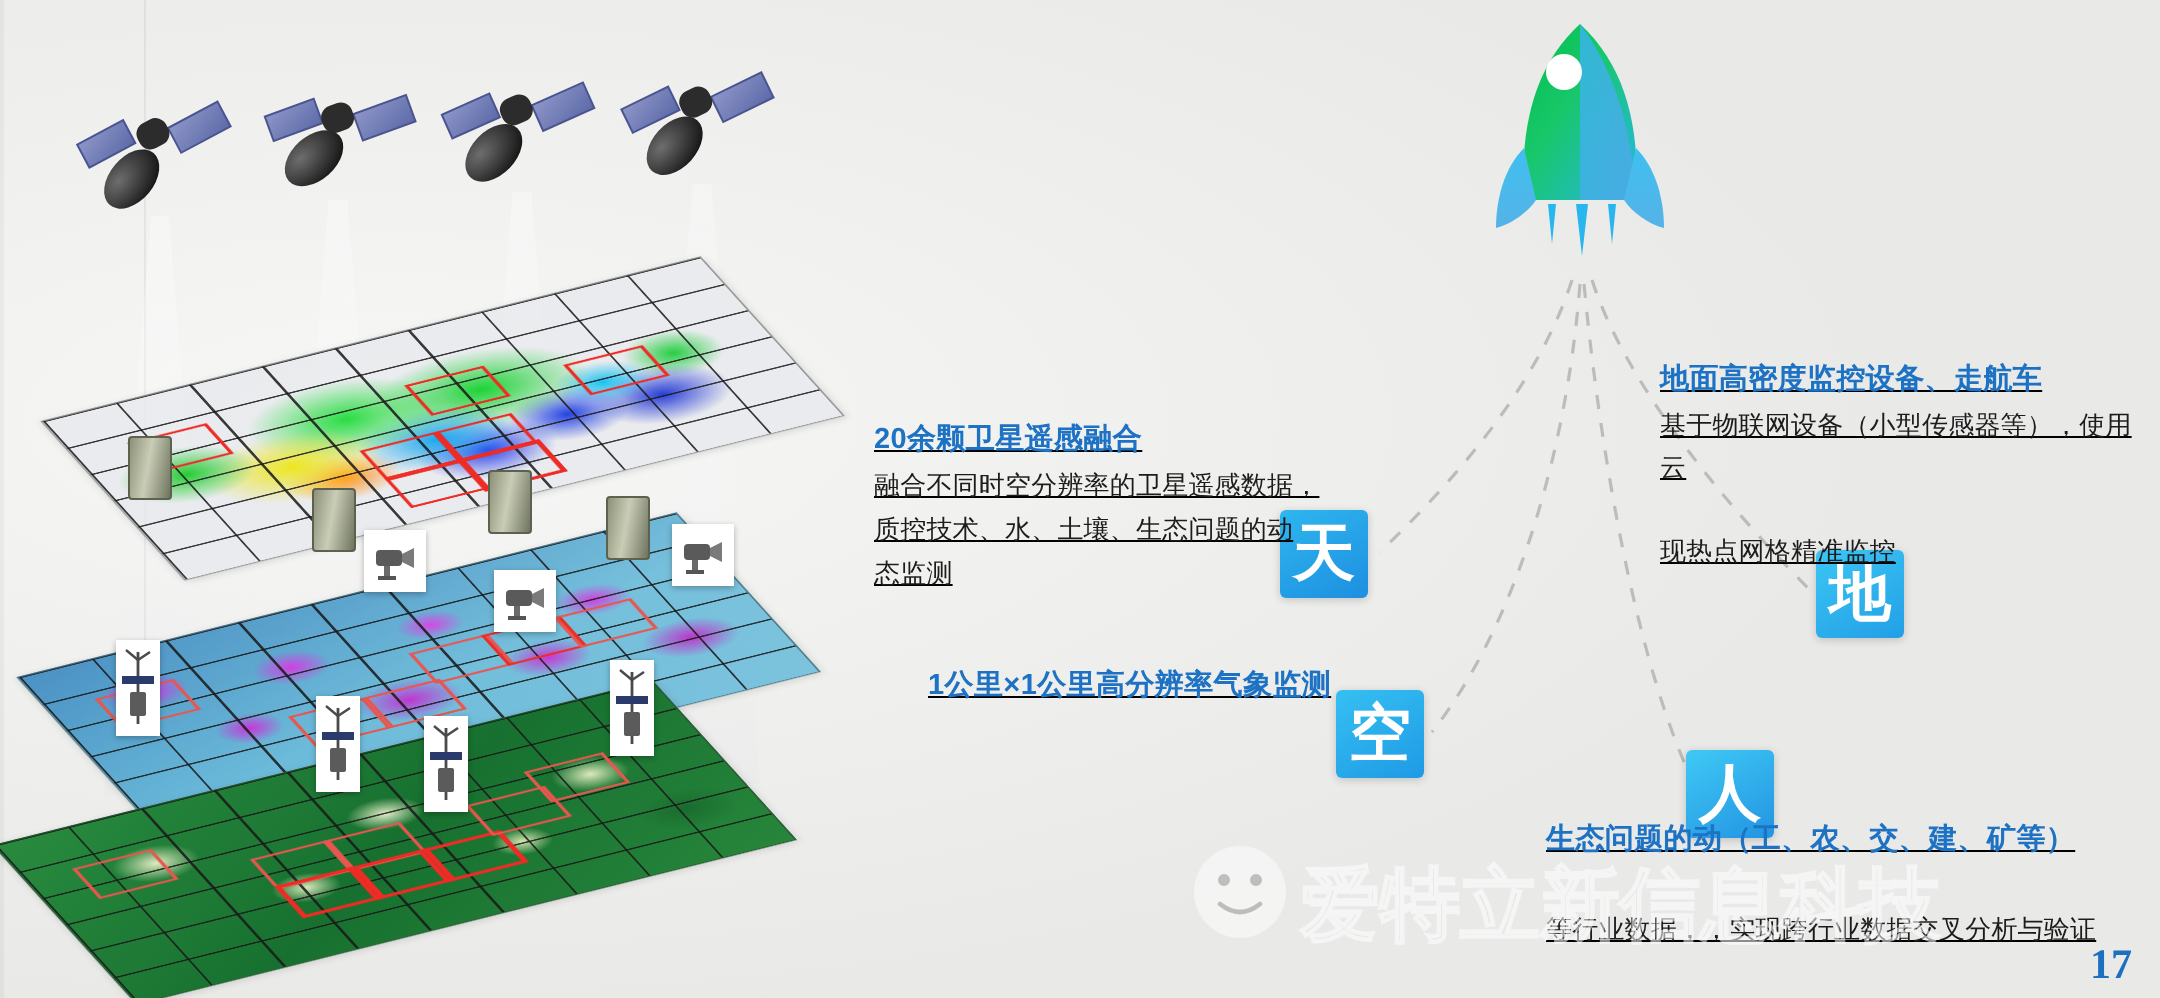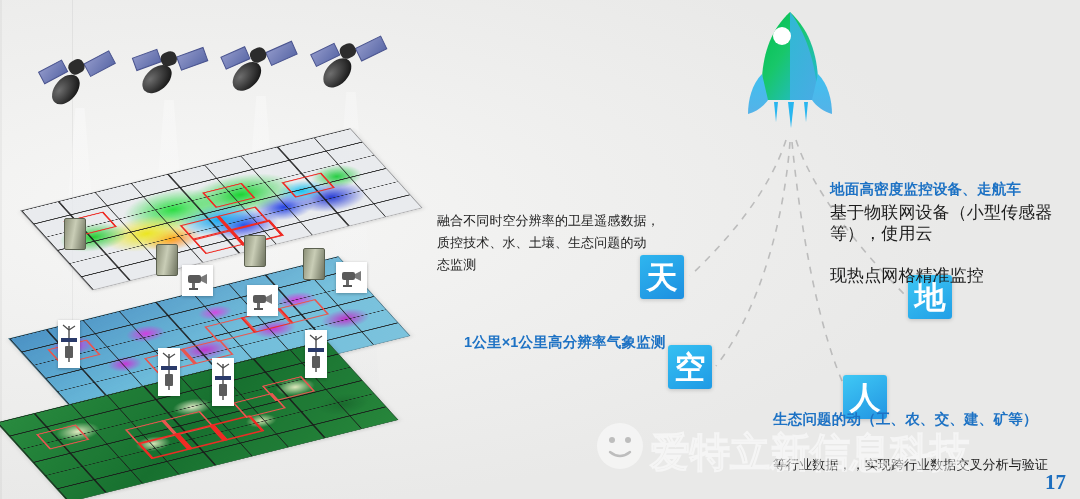--- a/index.html
+++ b/index.html
@@ -114,35 +114,35 @@
     color:#fff;font-size:31px;font-weight:bold;line-height:44px;text-align:center;
     font-family:"DejaVu Sans","Liberation Sans",sans-serif;
     box-shadow:0 1px 4px rgba(0,0,0,.18);
   }
   #badge-tian{left:640px;top:255px;background:linear-gradient(150deg,#2fb6ef 0%,#1d8fe0 100%);}
   #badge-kong{left:668px;top:345px;background:linear-gradient(150deg,#35c0f2 0%,#1f9ae5 100%);}
   #badge-di  {left:908px;top:275px;background:linear-gradient(150deg,#3cc6f4 0%,#229fe6 100%);}
   #badge-ren {left:843px;top:375px;background:linear-gradient(150deg,#3fc9f5 0%,#2294e2 100%);}
 
   
-  .block{position:absolute;}
+  .block{position:absolute;text-decoration:underline;}
   .block h3{
     margin:0 0 3px 0;font-size:14.5px;font-weight:bold;color:#1d72c4;
     letter-spacing:.2px;white-space:nowrap;
   }
   .block p{
     margin:0;font-size:13px;line-height:22px;color:#1c1c1c;
     letter-spacing:.1px;
   }
   #blk-sat{left:437px;top:210px;width:225px;}
   #blk-air{left:464px;top:333px;width:230px;}
   #blk-gnd{left:830px;top:180px;width:244px;}
   #blk-hum{left:773px;top:410px;width:300px;}
   #blk-hum p{white-space:nowrap;font-size:13px;}
-  #blk-gnd p{font-size:17px;line-height:21px;}
+  #blk-gnd p{font-size:13px;line-height:21px;}
 
   
   #watermark{
     position:absolute;left:558px;top:418px;width:470px;height:72px;
     pointer-events:none;opacity:.55;
   }
   #page-number{
     position:absolute;right:14px;bottom:4px;
     font-size:21px;font-weight:bold;color:#1d6fbf;
     font-family:"Liberation Serif","DejaVu Serif",serif;
@@ -366,20 +366,21 @@
       <path d="M792 142 C800 226 818 330 846 390"></path>
     </g>
   </svg>
 
   <div class="badge" id="badge-tian">天</div>
   <div class="badge" id="badge-kong">空</div>
   <div class="badge" id="badge-di">地</div>
   <div class="badge" id="badge-ren">人</div>
 
   <div class="block" id="blk-sat">
+    <h3>20余颗卫星遥感融合</h3>
     <p>
       <span>融合不同时空分辨率的卫星遥感数据，</span><br>
       <span>质控技术、水、土壤、生态问题的动</span><br>
       <span>态监测</span>
     </p>
   </div>
 
   <div class="block" id="blk-air">
     <h3>1公里×1公里高分辨率气象监测</h3>
   </div>

